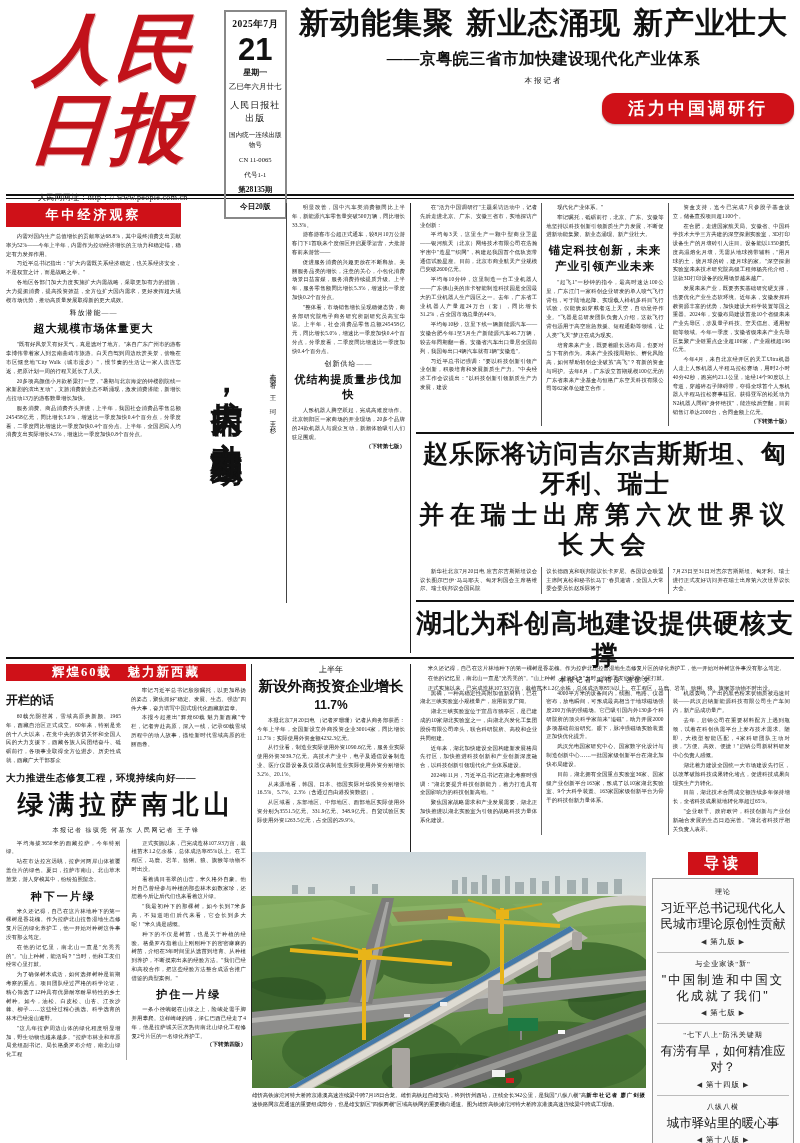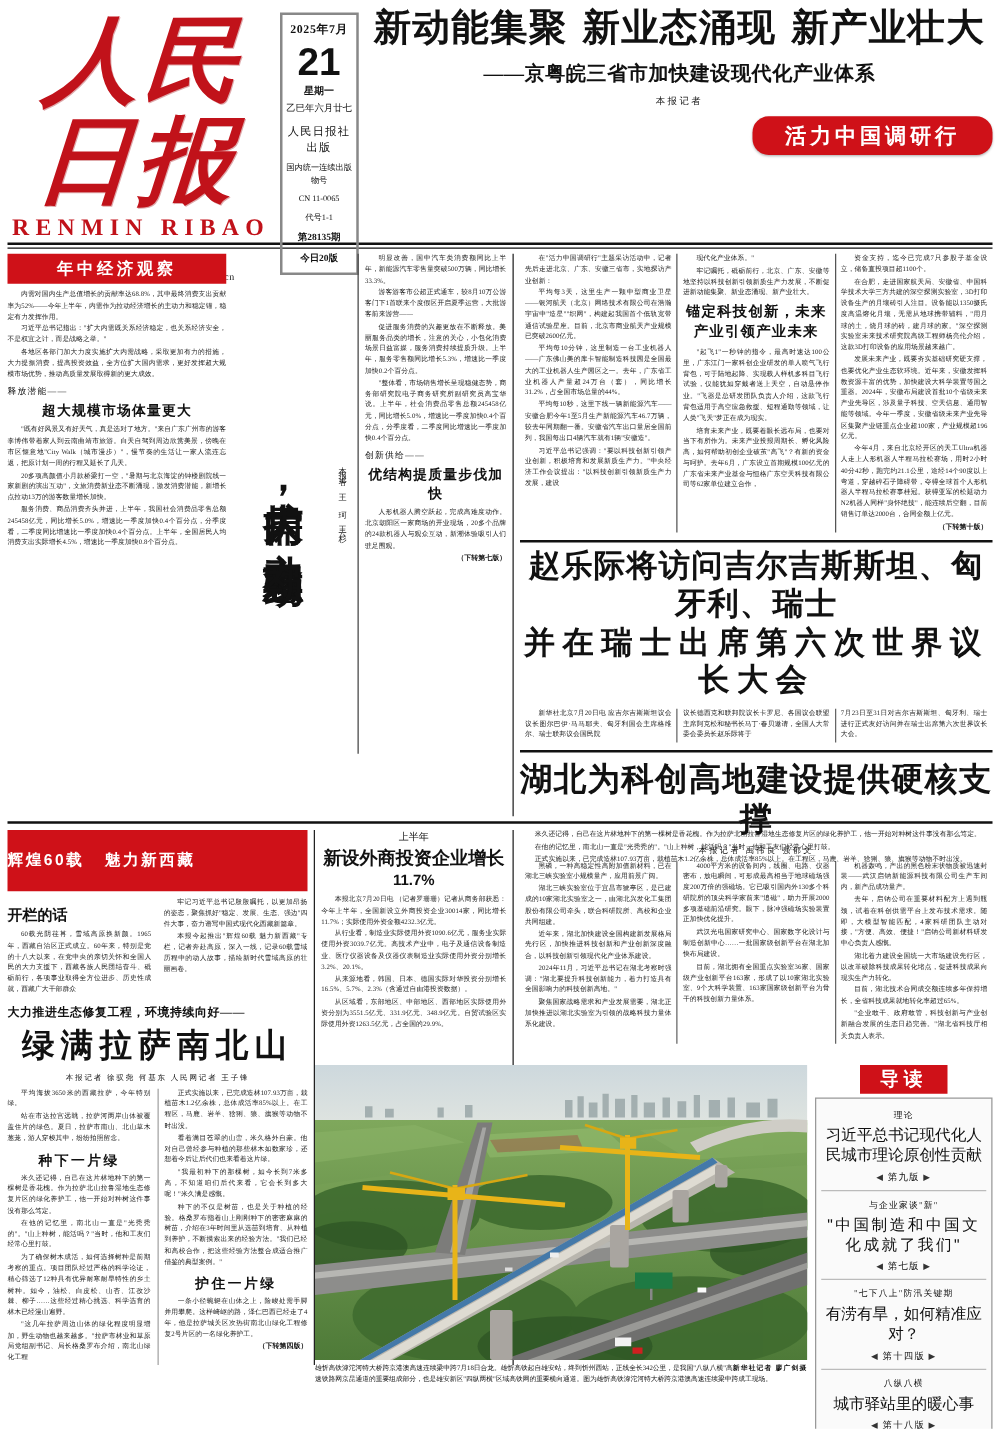--- a/index.html
+++ b/index.html
@@ -97,21 +97,21 @@
     writing-mode: vertical-rl; text-orientation: upright;
     font-size:32px; font-weight:bold; line-height:1.0;
     font-family:"Liberation Sans","DejaVu Sans",sans-serif;
     letter-spacing:2px; height:400px; margin:0 auto;
   }
   .vert-by {
     writing-mode: vertical-rl; text-orientation: upright;
     font-size:6.5px; letter-spacing:3px; height:170px; margin-top:75px;
     color:#222;
   }
-  .kicker { font-size:7px; margin:4px 0 2px; letter-spacing:1px;}
+  .kicker { font-size:7px; margin:4px 0 2px; letter-spacing:1px;text-align:center;}
   .subhead {
     font-size:11px; font-weight:bold; text-align:center; margin:3px 0 4px;
     font-family:"Liberation Sans",sans-serif; letter-spacing:1px;
   }
   .jump { text-align:right; font-size:5.6px; font-weight:bold; }
 
   
   .r-subhead {
     font-size:11.5px; font-weight:bold; text-align:center; margin:4px 0 4px;
     font-family:"Liberation Sans",sans-serif; letter-spacing:1px; line-height:1.35;
@@ -130,22 +130,22 @@
   .h-hubei { font-size:26px; font-family:"Liberation Sans",sans-serif;}
 
   
   .band2 { display:flex; margin-top:5px; }
   .b2-left { width:245px; padding-right:5px;}
   .b2-mid  { width:159px; padding:0 5px; border-left:1.5px solid #222;}
   .b2-right{ flex:1; padding-left:6px; border-left:1.5px solid #222;}
 
   .tibet-ribbon {
     background:#cf1118; color:#fff; font-weight:bold; font-size:12.5px;
-    padding:16px 0; text-align:left; letter-spacing:2px;
-    font-family:Liberation Sans, sans-serif;
+    padding:0 0; text-align:center; letter-spacing:2px;
+    font-family:Liberation Serif, serif;
   }
   .kailan { font-size:12px; font-weight:bold; margin:6px 0 3px; font-family:"Liberation Sans",sans-serif;}
   .green-kicker { font-size:9.5px; margin:6px 0 2px; letter-spacing:.5px; font-weight:bold;}
   .green-head {
     font-size:26px; font-weight:bold; text-align:center; letter-spacing:5px;
     font-family:"Liberation Sans",sans-serif; margin:2px 0 4px;
   }
   .green-by { font-size:6px; text-align:center; letter-spacing:1.5px; margin-bottom:4px;}
   .mini-kicker { font-size:8px; text-align:center; margin-bottom:2px;}
   .mini-head {
@@ -189,21 +189,20 @@
   .three-col > div + div { border-left:1px solid #666;}
 </style>
 </head>
 <body>
 
 <div class="page">
 
   <div class="masthead">
     <div class="mh-left">
       <div class="logo-zh">人民日报</div>
-      <div class="logo-py">RENMIN RIBAO</div>
       <div class="logo-url">人民网网址：http：// www.people.com.cn</div>
     </div>
 
     <div class="mh-date">
       <div class="d-ym">2025年7月</div>
       <div class="d-day">21</div>
       <div class="d-wk">星期一</div>
       <div class="d-lunar">乙巳年六月廿七</div>
       <div class="d-pub">人民日报社出版</div>
       <div class="d-sm">国内统一连续出版物号</div>

